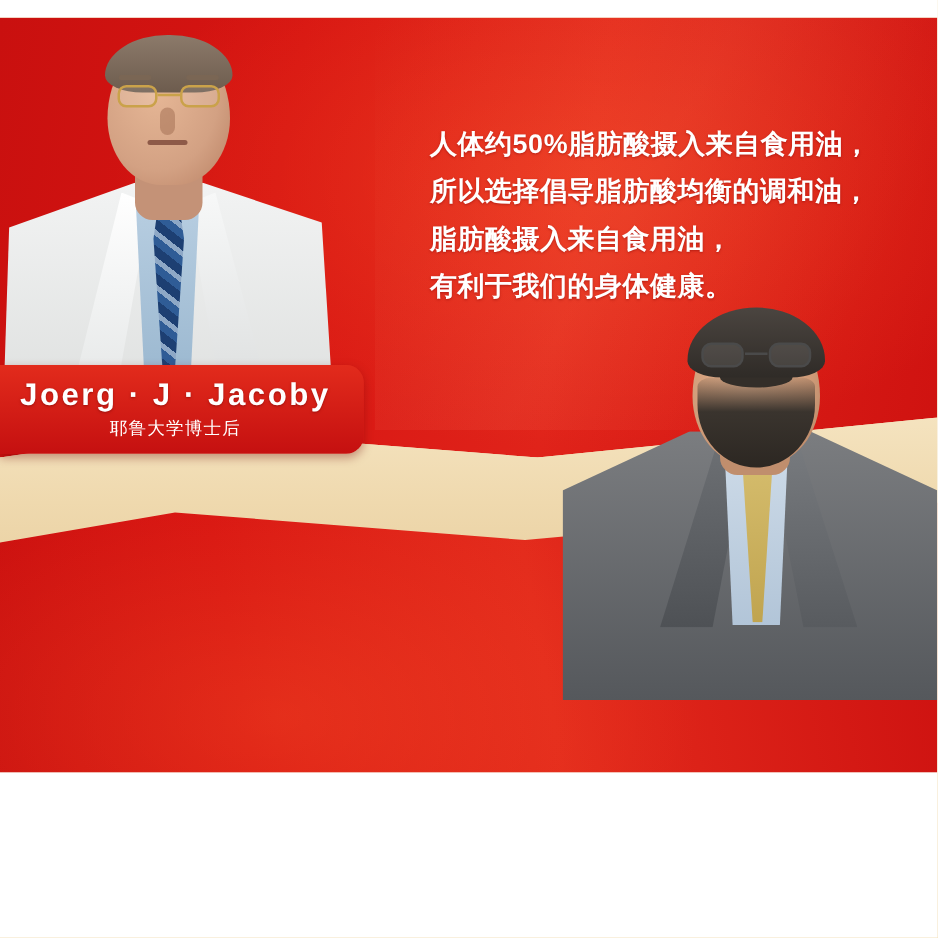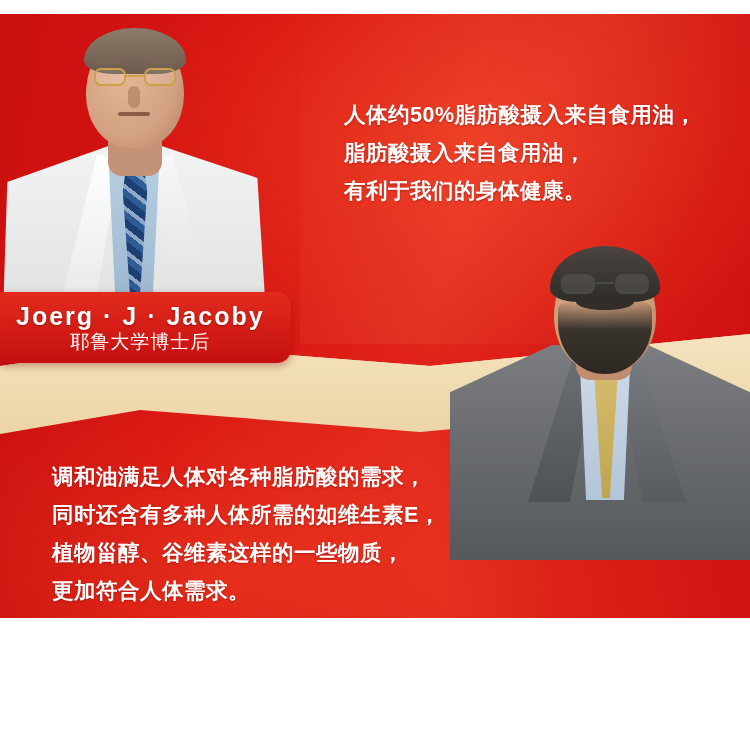--- a/index.html
+++ b/index.html
@@ -244,21 +244,21 @@
     color: #ffffff;
     font-weight: 700;
     font-size: 25px;
     letter-spacing: 2px;
     line-height: 30px;
     text-shadow: 0 1px 2px rgba(100,0,0,0.5);
   }
   .plate .role {
     display: block;
     color: #ffffff;
-    font-size: 19px;
+    font-size: 14px;
     letter-spacing: 1px;
     line-height: 22px;
     font-weight: 400;
   }
   #plate-top { left: 0px; top: 278px; border-top-left-radius: 0; border-bottom-left-radius: 0; padding-left: 16px; }
   #plate-bottom { right: 14px; bottom: 52px; }
 </style>
 </head>
 <body>
 
@@ -287,35 +287,30 @@
       <div class="lens l"></div>
       <div class="bridge"></div>
       <div class="lens r"></div>
     </div>
     <div class="nose"></div>
     <div class="mouth"></div>
   </div>
 
   <div class="quote" id="quote-top">
     <span class="line">人体约50%脂肪酸摄入来自食用油，</span>
+    <span class="line">所以选择倡导脂肪酸均衡的调和油，</span>
     <span class="line">脂肪酸摄入来自食用油，</span>
     <span class="line">有利于我们的身体健康。</span>
   </div>
 
   <div class="plate" id="plate-top">
     <span class="name">Joerg · J · Jacoby</span>
     <span class="role">耶鲁大学博士后</span>
   </div>
 
-  <div class="quote" id="quote-bottom">
-    <span class="line">调和油满足人体对各种脂肪酸的需求，</span>
-    <span class="line">同时还含有多种人体所需的如维生素E，</span>
-    <span class="line">植物甾醇、谷维素这样的一些物质，</span>
-    <span class="line">更加符合人体需求。</span>
-  </div>
 
   <div class="figure" id="doctor-bottom">
     <div class="suit"></div>
     <div class="lapel-l"></div>
     <div class="lapel-r"></div>
     <div class="shirt"></div>
     <div class="tie"></div>
     <div class="neck"></div>
     <div class="head"></div>
     <div class="beard"></div>

